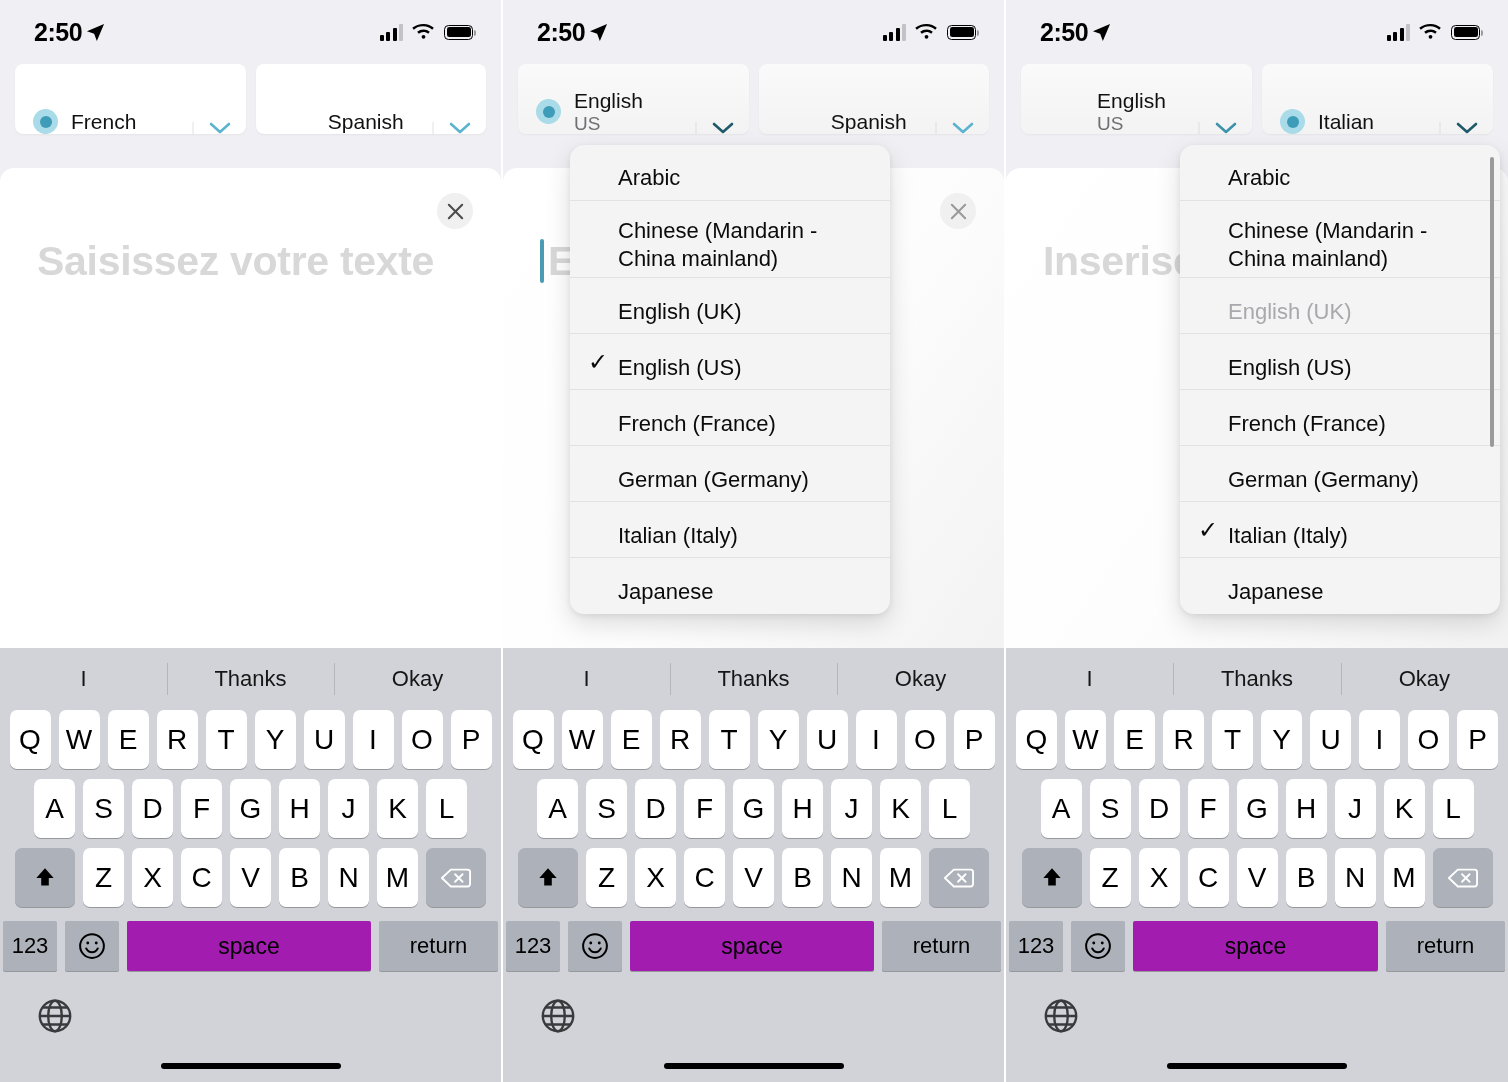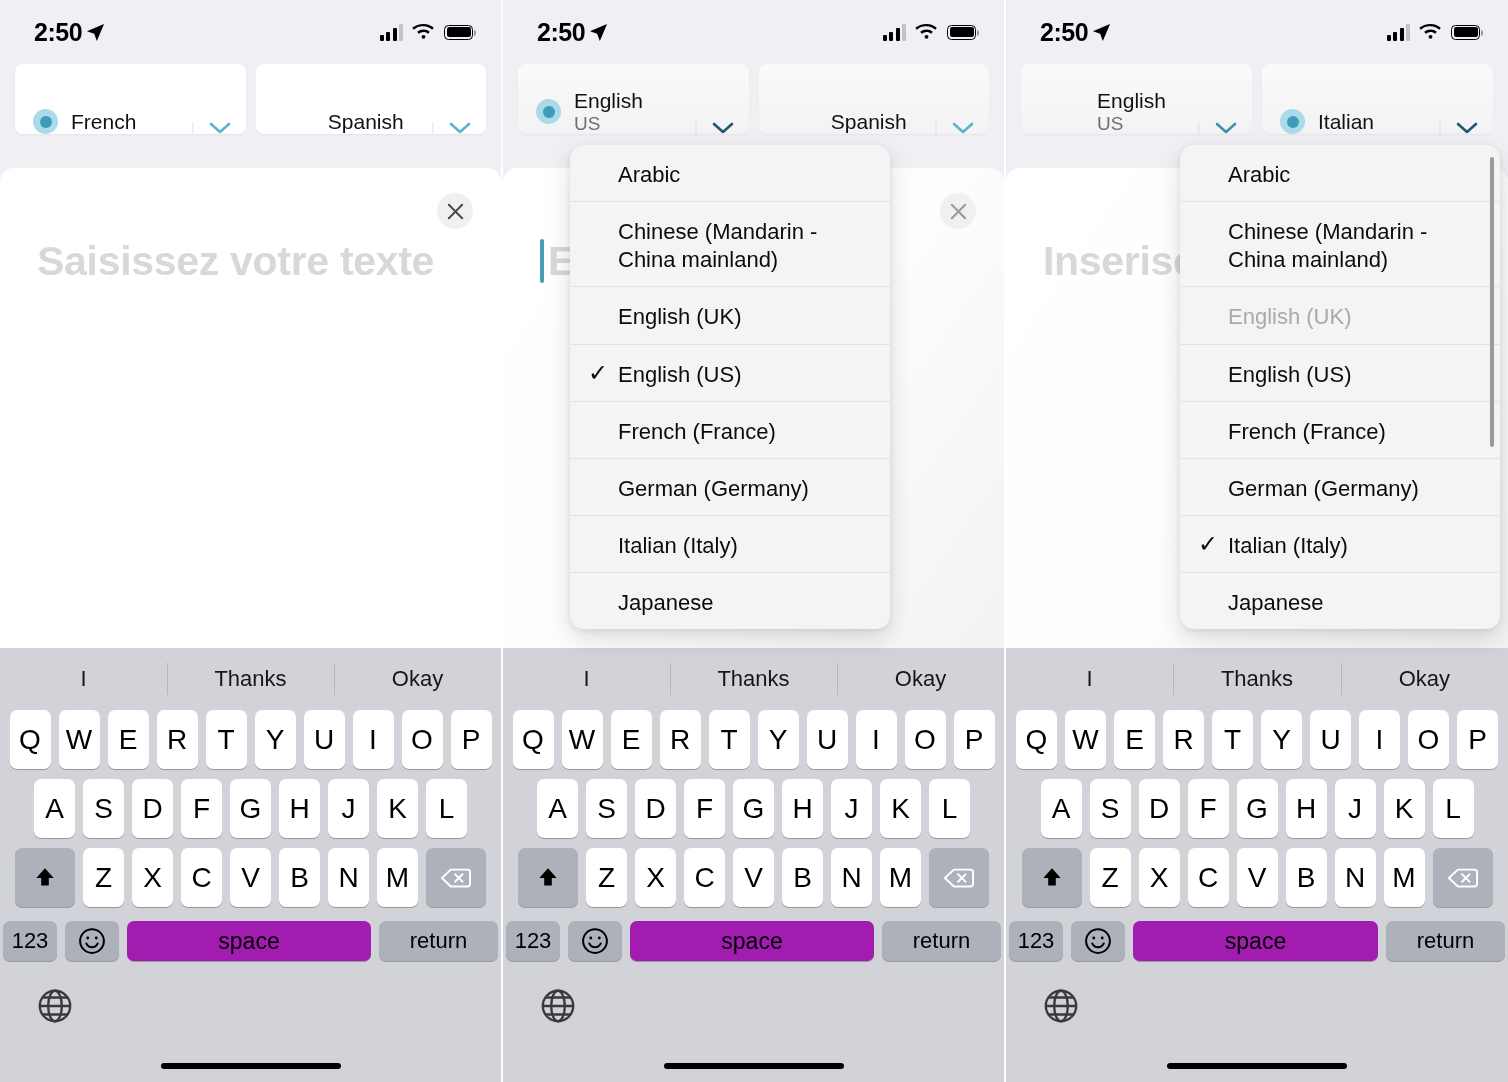--- a/index.html
+++ b/index.html
@@ -109,21 +109,21 @@
     position: absolute; z-index: 20;
     width: 320px; top: 145px;
     background: #f4f4f4;
     border-radius: 14px;
     overflow: hidden;
     box-shadow: 0 10px 26px rgba(0,0,0,0.13), 0 2px 6px rgba(0,0,0,0.08);
   }
   .dropdown.dd-2 { left: 67px; }
   .dropdown.dd-3 { left: 174px; }
   .dd-item {
-    position: relative; padding: 16px 14px 12px 48px;
+    position: relative; padding: 16px 14px 4px 48px;
     font-size: 22px; color: #0b0b0b; line-height: 1.28;
     border-bottom: 1px solid #e2e2e2;
     min-height: 56px; display: flex; align-items: center;
   }
   .dd-item:last-child { border-bottom: none; }
   .dd-item.disabled { color: #a8a8ad; }
   .dd-item .tick {
     position: absolute; left: 18px; top: 50%; transform: translateY(-50%);
     font-size: 24px; color: #0b0b0b; line-height: 1;
   }
@@ -156,21 +156,21 @@
     background: #ffffff; border-radius: 7px;
     box-shadow: 0 1px 0 rgba(0,0,0,0.28);
     height: 59px; width: 41px;
     display: flex; align-items: center; justify-content: center;
     font-size: 28px; color: #000;
   }
   .key.wide { width: 60px; background: #adb1ba; }
   .krow.r3 .key.letter { width: 41px; }
   .krow.r4 { gap: 8px; padding: 0 3px; margin-top: 14px; }
   .key.func {
-    background: #adb1ba; height: 40px; border-radius: 7px;
+    background: #adb1ba; height: 50px; border-radius: 2px;
     display: flex; align-items: center; justify-content: center;
     font-size: 22px; color: #000;
     box-shadow: 0 1px 0 rgba(0,0,0,0.28);
   }
   .key.num { width: 54px; }
   .key.emoji { width: 54px; }
   .key.space {
     flex: 1; background: #a21caf; font-size: 23px;
   }
   .key.return { width: 119px; }

